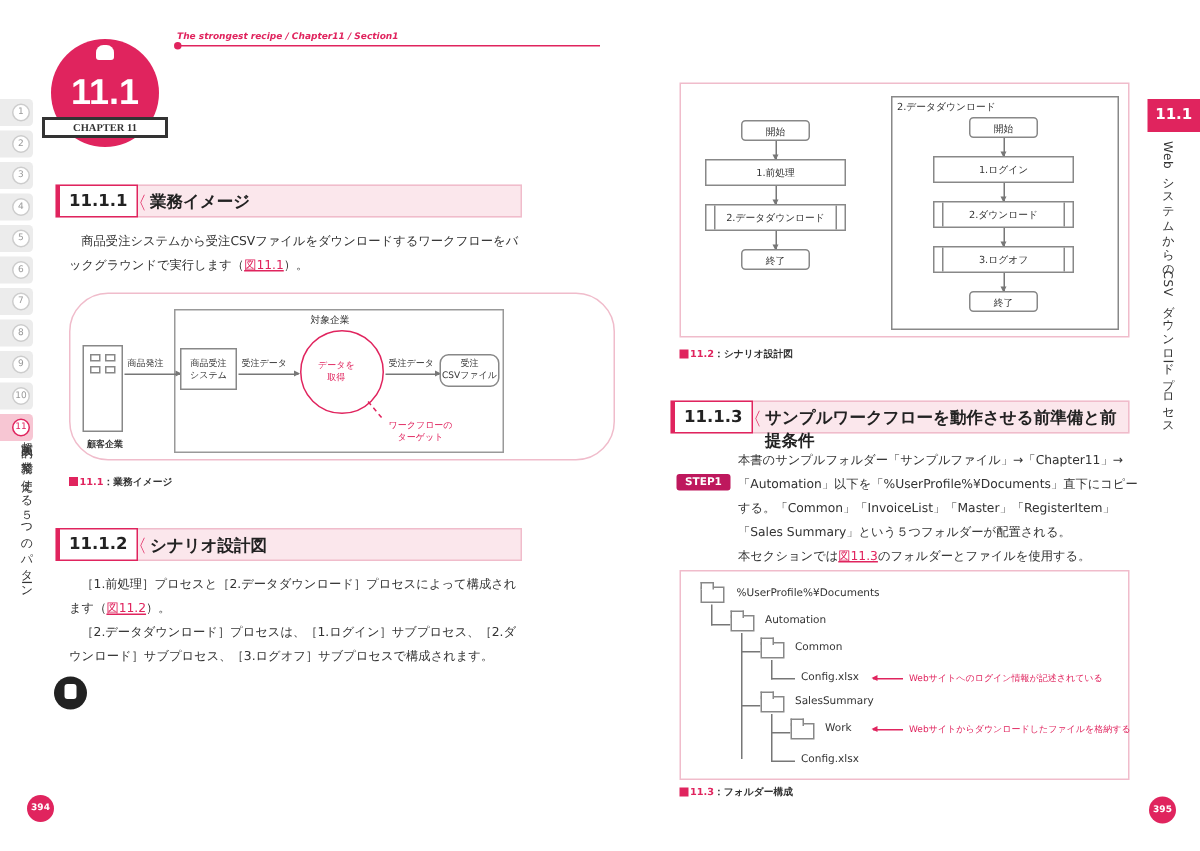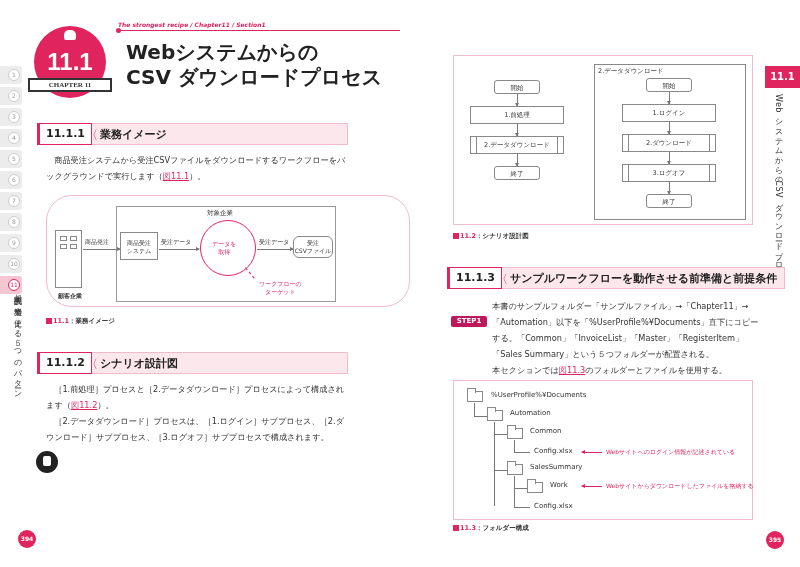--- a/index.html
+++ b/index.html
@@ -126,24 +126,20 @@
     <div class="badge-circle"></div>
     <div class="badge-hat"></div>
     <div class="badge-num">11.1</div>
     <div class="badge-ribbon">CHAPTER 11</div>
   </div>
 
   <div class="breadcrumb">The strongest recipe / Chapter11 / Section1</div>
   <div class="bc-dot"></div>
   <div class="bc-line"></div>
 
-  <div class="title">
-    <div>Webシステムからの</div>
-    <div>CSV ダウンロードプロセス</div>
-  </div>
 
   <div class="sec" style="left:37px;top:123px;width:311px;">
     <div class="sec-num">11.1.1</div>
     <div class="sec-chev" style="left:48px;">〈</div>
     <div class="sec-title" style="left:62px;">業務イメージ</div>
   </div>
   <div class="para" style="left:46px;top:152px;width:300px;"><span>　商品受注システムから受注CSVファイルをダウンロードするワークフローをバックグラウンドで実行します（</span><span class="accent">図11.1</span><span>）。</span></div>
 
   <div class="fig" style="left:46px;top:195px;width:364px;height:112px;border-radius:26px;">
     <div class="box" style="left:69px;top:10px;width:220px;height:96px;border-color:#999;"></div>
@@ -216,21 +212,21 @@
   <div class="fbox" style="left:168px;top:48px;width:94px;height:18px;line-height:16px;">1.ログイン</div>
   <div class="varrow" style="left:215px;top:66px;height:12px;"></div>
   <div class="fbox sub" style="left:168px;top:78px;width:94px;height:18px;line-height:16px;">2.ダウンロード</div>
   <div class="varrow" style="left:215px;top:96px;height:12px;"></div>
   <div class="fbox sub" style="left:168px;top:108px;width:94px;height:18px;line-height:16px;">3.ログオフ</div>
   <div class="varrow" style="left:215px;top:126px;height:12px;"></div>
   <div class="fbox term" style="left:192px;top:138px;width:46px;height:14px;">終了</div>
 </div>
 <div class="caption" style="left:453px;top:232px;"><span class="cap-sq"></span><span class="cnum">11.2</span><span>：シナリオ設計図</span></div>
 
-<div class="sec" style="left:447px;top:267px;width:338px;">
+<div class="sec" style="left:447px;top:267px;width:306px;">
   <div class="sec-num">11.1.3</div>
   <div class="sec-chev" style="left:48px;">〈</div>
   <div class="sec-title" style="left:62px;">サンプルワークフローを動作させる前準備と前提条件</div>
 </div>
 
 <div class="step">STEP1</div>
 <div class="para" style="left:492px;top:298px;width:268px;line-height:16px;"><span>本書のサンプルフォルダー「サンプルファイル」→「Chapter11」→「Automation」以下を「%UserProfile%¥Documents」直下にコピーする。「Common」「InvoiceList」「Master」「RegisterItem」「Sales Summary」という５つフォルダーが配置される。</span><br><span>本セクションでは</span><span class="accent">図11.3</span><span>のフォルダーとファイルを使用する。</span></div>
 
 <div class="fig" style="left:453px;top:380px;width:300px;height:140px;padding-left:12px;">
   <div class="folder" style="left:13px;top:10px;"></div>

